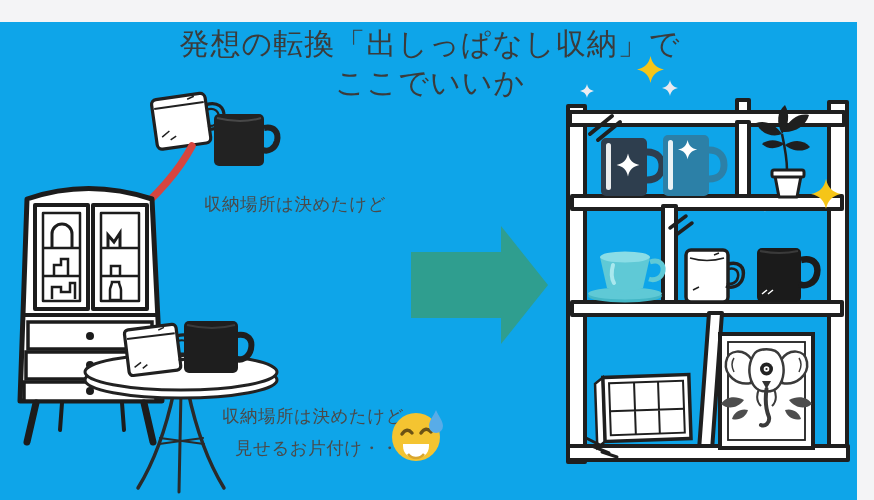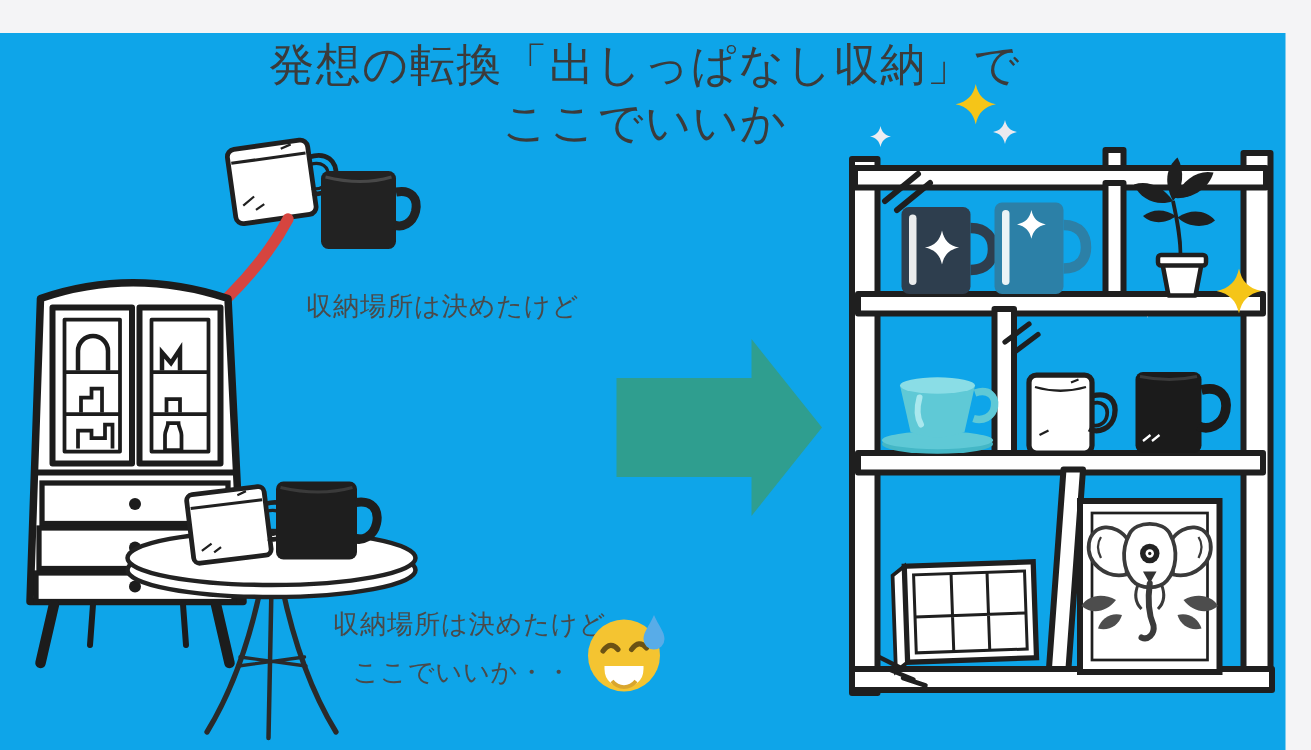--- a/index.html
+++ b/index.html
@@ -118,21 +118,21 @@
       <path d="M44,16 l6,-2 M16,50 l7,-4 M24,52 l5,-3" stroke="#202020" stroke-width="1.5" fill="none"></path>
     </g>
     <g>
       <rect x="68" y="6" width="54" height="52" rx="5" fill="#1e1e1e"></rect>
       <path d="M121,20 c11,-2 16,5 14,14 c-2,9 -10,12 -15,10" fill="none" stroke="#1e1e1e" stroke-width="6"></path>
       <path d="M71,10 q26,6 48,0" stroke="#3a3a3a" stroke-width="2" fill="none"></path>
     </g>
   </svg>
 
   <div class="caption cap-thought1">収納場所は決めたけど</div>
-  <div class="caption cap-thought2">ここでいいか・・</div>
+  <div class="caption cap-thought2">見せるお片付け・・</div>
 
   <svg class="abs" style="left:390px;top:408px" width="56" height="56" viewBox="0 0 56 56">
     <circle cx="26" cy="29" r="24" fill="#F4C431"></circle>
     <path d="M12,26 Q17,19 22,25 M31,25 Q36,18 41,24" stroke="#6b5214" stroke-width="3.4" fill="none" stroke-linecap="round"></path>
     <path d="M13,36 h26 v2 c0,8 -6,12 -13,12 c-7,0 -13,-4 -13,-12 z" fill="#fff"></path>
     <path d="M18,46 c2,2.5 5,4 8,4 c3,0 6,-1.5 8,-4" stroke="#d9a62e" stroke-width="2.5" fill="none"></path>
     <path d="M46,2 C49,9 53,13 53,18 a7,7 0 0 1 -14,0 C39,13 43,9 46,2 Z" fill="#58ACE8"></path>
   </svg>
 
   <svg class="abs" style="left:408px;top:218px" width="146" height="132" viewBox="0 0 146 132">

